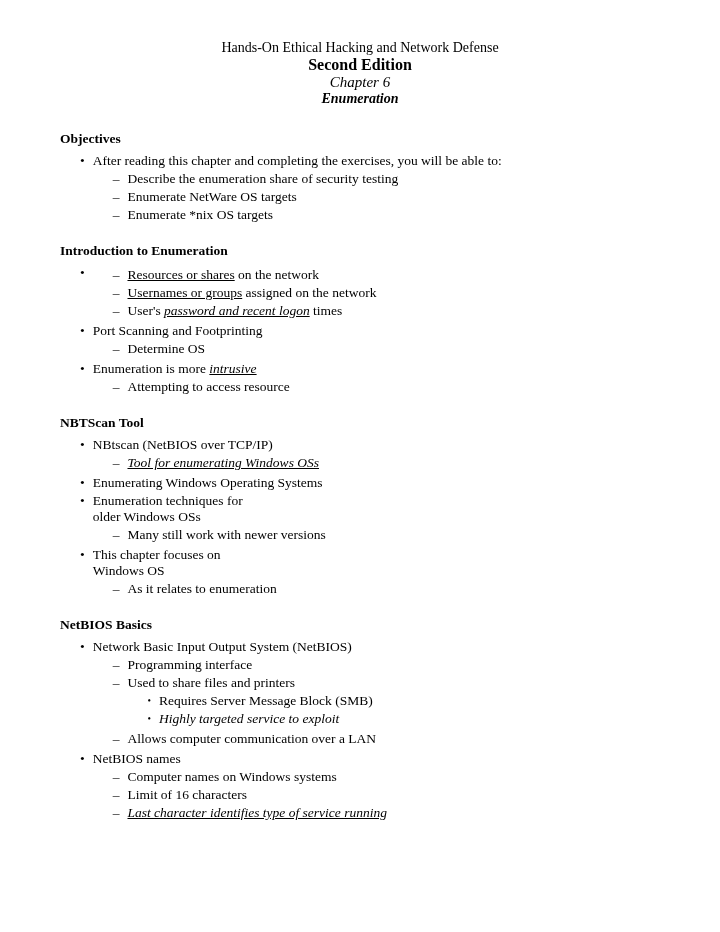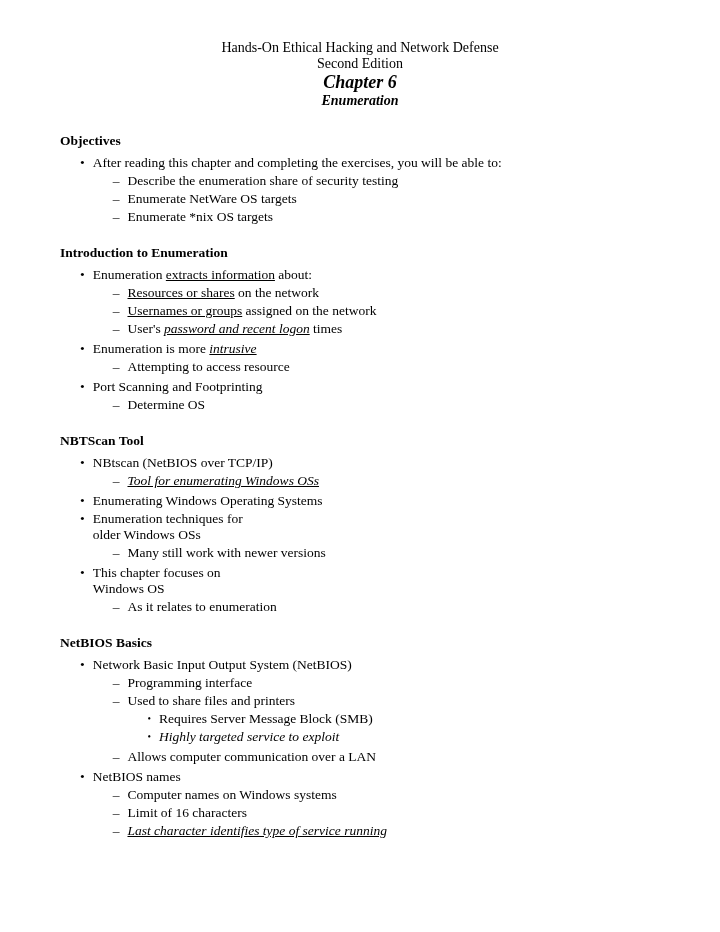--- a/index.html
+++ b/index.html
@@ -22,28 +22,28 @@
       text-align: center;
       margin-bottom: 24px;
     }
 
     .header-title {
       font-weight: normal;
       font-size: 14px;
     }
 
     .header-edition {
-      font-weight: normal;
-      font-size: 14px;
+      font-weight: bold;
+      font-size: 16px;
     }
 
     .header-chapter {
       font-style: italic;
-      font-weight: bold;
-      font-size: 18px;
+      font-weight: normal;
+      font-size: 15px;
     }
 
     .header-subtitle {
       font-style: italic;
       font-weight: bold;
       font-size: 14px;
     }
 
     .section {
       margin-bottom: 18px;
@@ -169,50 +169,49 @@
       </div>
     </li>
   </ul>
 </div>
 
 <div class="section">
   <div class="section-heading">Introduction to Enumeration</div>
   <ul class="level1">
     <li>
       <div class="li-content">
-        <span>Enumeration <span class="underline">extracts information</span> about:</span>
         <ul class="level2">
           <li>
               <div class="li-content"><span class="underline">Resources or shares</span> on the network</div>
             </li>
           <li>
               <div class="li-content"><span class="underline">Usernames or groups</span> assigned on the network</div>
             </li>
           <li>
               <div class="li-content">User's <span class="italic-underline">password and recent logon</span> times</div>
             </li>
         </ul>
       </div>
     </li>
     <li>
       <div class="li-content">
+        <span>Port Scanning and Footprinting</span>
+        <ul class="level2">
+          <li>
+              <div class="li-content">Determine OS</div>
+            </li>
+        </ul>
+      </div>
+    </li>
+    <li>
+      <div class="li-content">
         <span>Enumeration is more <span class="italic-underline">intrusive</span></span>
         <ul class="level2">
           <li>
               <div class="li-content">Attempting to access resource</div>
-            </li>
-        </ul>
-      </div>
-    </li>
-    <li>
-      <div class="li-content">
-        <span>Port Scanning and Footprinting</span>
-        <ul class="level2">
-          <li>
-              <div class="li-content">Determine OS</div>
             </li>
         </ul>
       </div>
     </li>
   </ul>
 </div>
 
 <div class="section">
   <div class="section-heading">NBTScan Tool</div>
   <ul class="level1">

